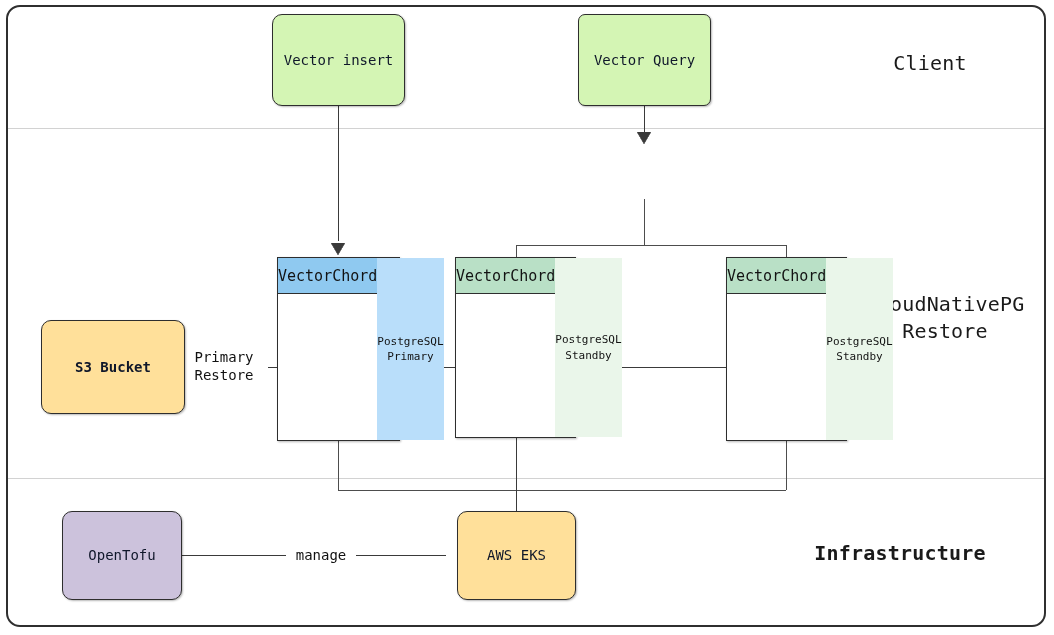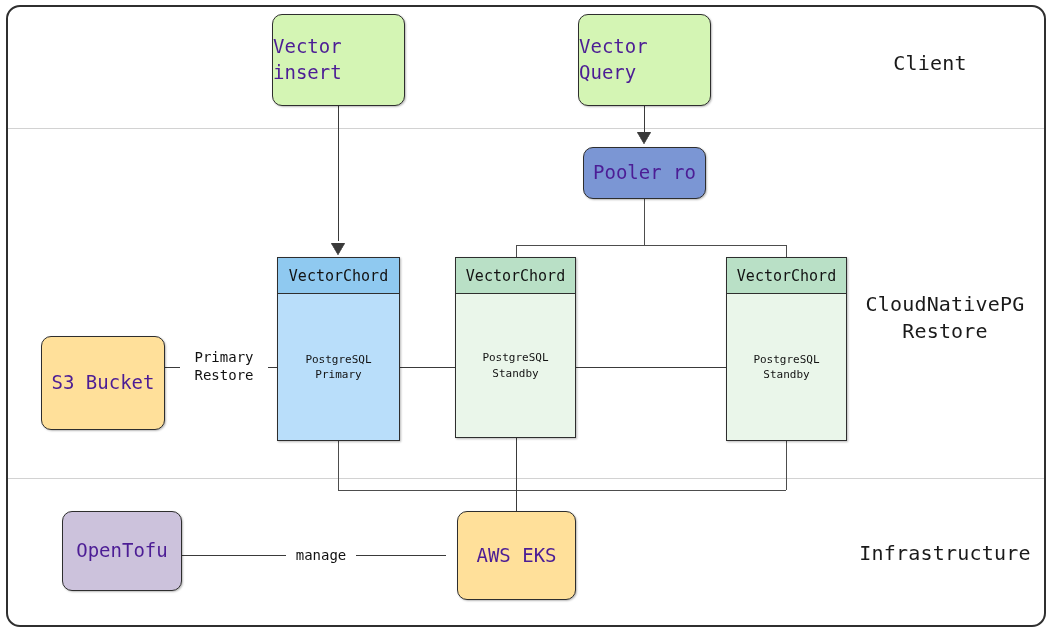--- a/index.html
+++ b/index.html
@@ -99,41 +99,41 @@
     z-index: -1;
   }
 
   
   .node {
     position: absolute;
     box-sizing: border-box;
     display: flex;
     align-items: center;
     justify-content: center;
-    font-size: 19px;
-    color: #4c1d95;
+    text-align: center;
+    font-size: 14px;
+    color: #0f172a;
     line-height: 1.35;
     white-space: pre-line;
     border: 1.4px solid #2e2e2e;
     box-shadow: 1px 1px 2px rgba(0,0,0,0.28);
   }
   .node.rounded { border-radius: 10px; }
 
   .node-green  { background: #d4f5b4; }
   .node-blue   { background: #7b96d4; }
   .node-amber  { background: #ffe09a; }
   .node-purple { background: #ccc2dc; }
 
   
   .db {
     position: absolute;
     box-sizing: border-box;
     border: 1.4px solid #2e2e2e;
     display: flex;
-    flex-direction: column;
     box-shadow: 1px 1px 2px rgba(0,0,0,0.28);
   }
   .db-header {
     box-sizing: border-box;
     height: 36px;
     display: flex;
     align-items: center;
     justify-content: center;
     font-size: 15px;
     color: #121212;
@@ -173,21 +173,21 @@
 <div id="canvas">
 
   <div class="frame"></div>
 
   <div class="lane-divider" style="left:8px; top:128px; width:1036px;"></div>
   <div class="lane-divider" style="left:8px; top:478px; width:1036px;"></div>
 
   <div class="lane-label" style="left:845px; top:50px; width:170px;">Client</div>
   <div class="lane-label" style="left:845px; top:291px; width:200px;">CloudNativePG
 Restore</div>
-  <div class="lane-label" style="left:845px; top:540px; width:200px;">Infrastructure</div>
+  <div class="lane-label" style="left:800px; top:540px; width:200px;font-weight:bold;">Infrastructure</div>
 
   <div class="line-v thin" style="left:338px; top:106px; height:135px;"></div>
   <div class="arrow arrow-down" style="left:331px; top:243px;"></div>
 
   <div class="line-v thin" style="left:644px; top:106px; height:28px;"></div>
   <div class="arrow arrow-down" style="left:637px; top:132px;"></div>
 
   <div class="line-v" style="left:644px; top:199px; height:46px;"></div>
   <div class="line-h" style="left:516px; top:245px; width:270px;"></div>
   <div class="line-v" style="left:516px; top:245px; height:13px;"></div>
@@ -206,41 +206,40 @@
 
   <div class="line-h thin" style="left:182px; top:555px; width:264px;"></div>
   <div class="arrow arrow-right" style="left:446px; top:548px;"></div>
 
   <div class="edge-label" style="left:180px; top:348px; width:84px;">Primary
 Restore</div>
   <div class="edge-label" style="left:286px; top:546px; width:66px;">manage</div>
 
   <div class="node rounded node-green" style="left:272px; top:14px; width:133px; height:92px;">Vector insert</div>
 
-  <div class="node rounded node-green" style="left:578px; top:14px; width:133px; height:92px;">Vector Query</div>
-
-  <div class="node rounded node-blue" style="left:583px; top:147px; width:123px; height:52px;">Pooler ro</div>
-
-  <div class="node rounded node-amber" style="left:41px; top:336px; width:124px; height:94px;">S3 Bucket</div>
+  <div class="node rounded node-green" style="left:578px; top:14px; width:133px; height:92px;border-radius:7px;">Vector Query</div>
+
+
+  <div class="node rounded node-amber" style="left:41px; top:320px; width:144px; height:94px;font-weight:bold;">S3 Bucket</div>
 
   <div class="db db-primary" style="left:277px; top:257px; width:123px; height:184px;">
     <div class="db-header">VectorChord</div>
     <div class="db-body">PostgreSQL
 Primary</div>
   </div>
 
   <div class="db db-standby" style="left:455px; top:257px; width:121px; height:181px;">
     <div class="db-header">VectorChord</div>
     <div class="db-body">PostgreSQL
 Standby</div>
   </div>
 
   <div class="db db-standby" style="left:726px; top:257px; width:121px; height:184px;">
     <div class="db-header">VectorChord</div>
     <div class="db-body">PostgreSQL
 Standby</div>
   </div>
 
-  <div class="node rounded node-purple" style="left:62px; top:511px; width:120px; height:80px;">OpenTofu</div>
+  <div class="node rounded node-purple" style="left:62px; top:511px; width:120px; height:89px;">OpenTofu</div>
 
   <div class="node rounded node-amber" style="left:457px; top:511px; width:119px; height:89px;">AWS EKS</div>
 
 </div>
 
 </body></html>

